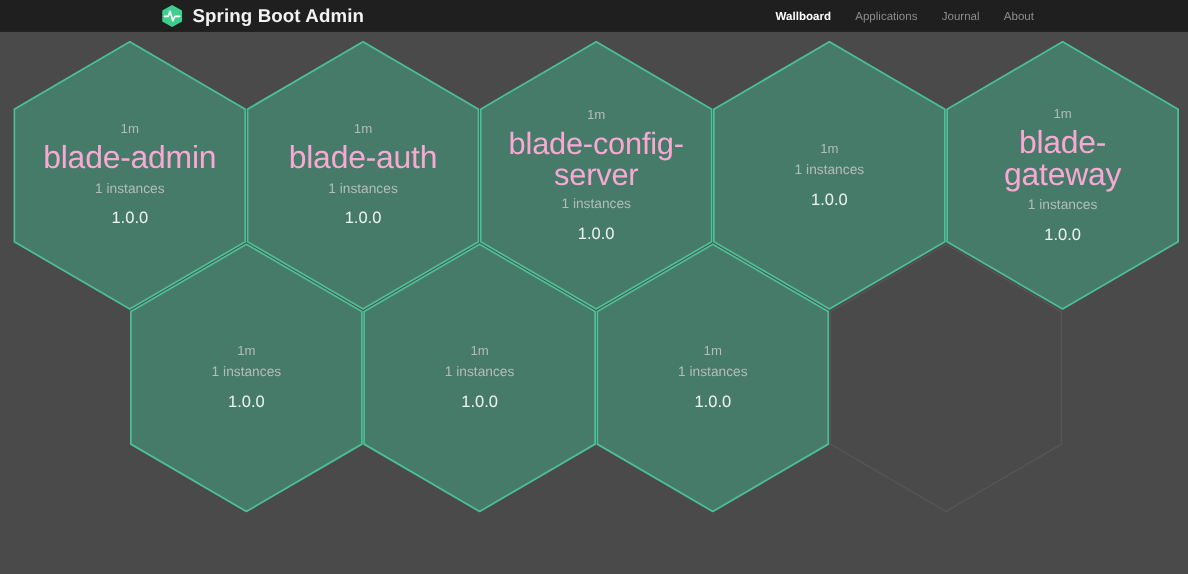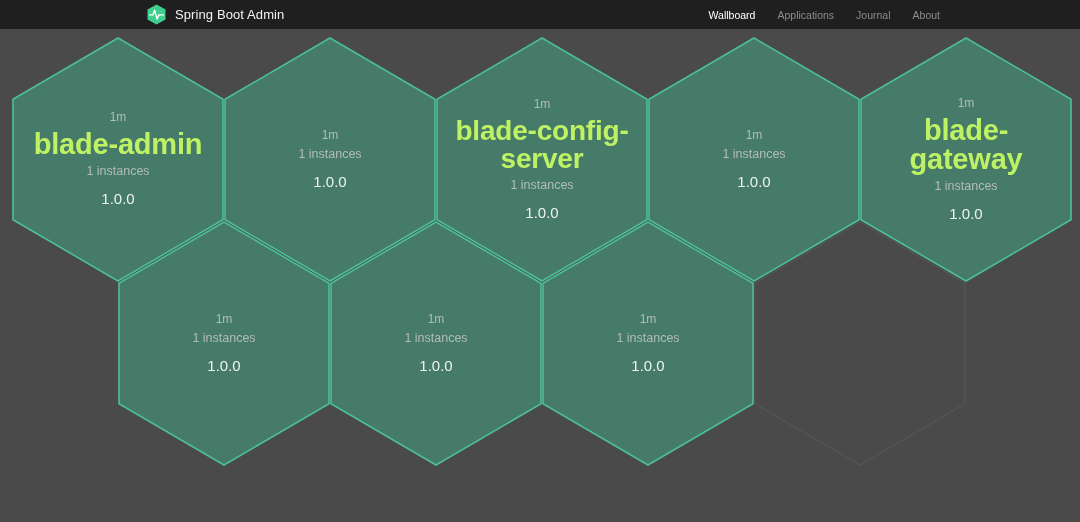--- a/index.html
+++ b/index.html
@@ -35,22 +35,22 @@
   }
 
   .brand-logo {
     width: 23px;
     height: 23px;
     display: block;
   }
 
   .brand-title {
     color: #f2f2f2;
-    font-size: 13px;
-    font-weight: normal;
+    font-size: 17px;
+    font-weight: bold;
     letter-spacing: 0.1px;
     white-space: nowrap;
   }
 
   .nav-links {
     position: absolute;
     right: 140px;
     display: flex;
     align-items: center;
     gap: 22px;
@@ -59,21 +59,21 @@
   .nav-link {
     font-size: 10.5px;
     color: #8c8c8c;
     text-decoration: none;
     white-space: nowrap;
     cursor: pointer;
   }
 
   .nav-link.active {
     color: #ffffff;
-    font-weight: normal;
+    font-weight: bold;
   }
 
   
   .wallboard {
     position: relative;
     width: 1080px;
     height: 493px;
     overflow: hidden;
   }
 
@@ -127,22 +127,22 @@
   .hex-uptime {
     font-size: 12px;
     color: #b3bcb8;
     line-height: 1.1;
     margin-bottom: 6px;
   }
 
   .hex-name {
     font-size: 29px;
     line-height: 1.0;
-    color: #bef264;
-    font-weight: bold;
+    color: #f9a8d4;
+    font-weight: normal;
     letter-spacing: -0.2px;
     word-break: break-word;
     margin-bottom: 6px;
   }
 
   .hex-name.small {
     font-size: 28px;
   }
 
   .hex-instances {
@@ -194,20 +194,21 @@
           <div class="hex-instances">1 instances</div>
           <div class="hex-version">1.0.0</div>
         </div>
       </div>
       <div class="hex" style="left: 224px; top: 8px;">
         <svg viewBox="0 0 212 245" preserveAspectRatio="none">
           <polygon class="hex-body" points="106,1 211,62.25 211,182.75 106,244 1,182.75 1,62.25"></polygon>
         </svg>
         <div class="hex-content">
           <div class="hex-uptime">1m</div>
+          <div class="hex-name">blade-auth</div>
           <div class="hex-instances">1 instances</div>
           <div class="hex-version">1.0.0</div>
         </div>
       </div>
       <div class="hex" style="left: 436px; top: 8px;">
         <svg viewBox="0 0 212 245" preserveAspectRatio="none">
           <polygon class="hex-body" points="106,1 211,62.25 211,182.75 106,244 1,182.75 1,62.25"></polygon>
         </svg>
         <div class="hex-content">
           <div class="hex-uptime">1m</div>

